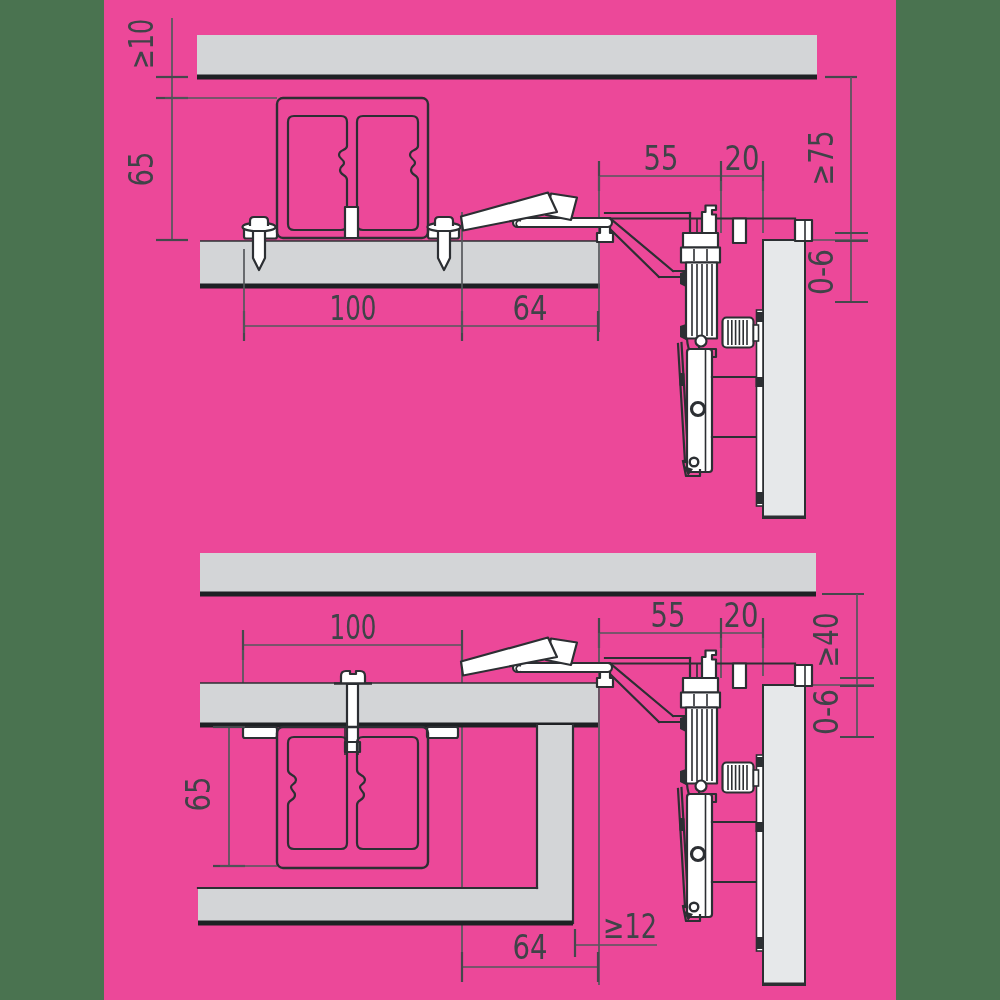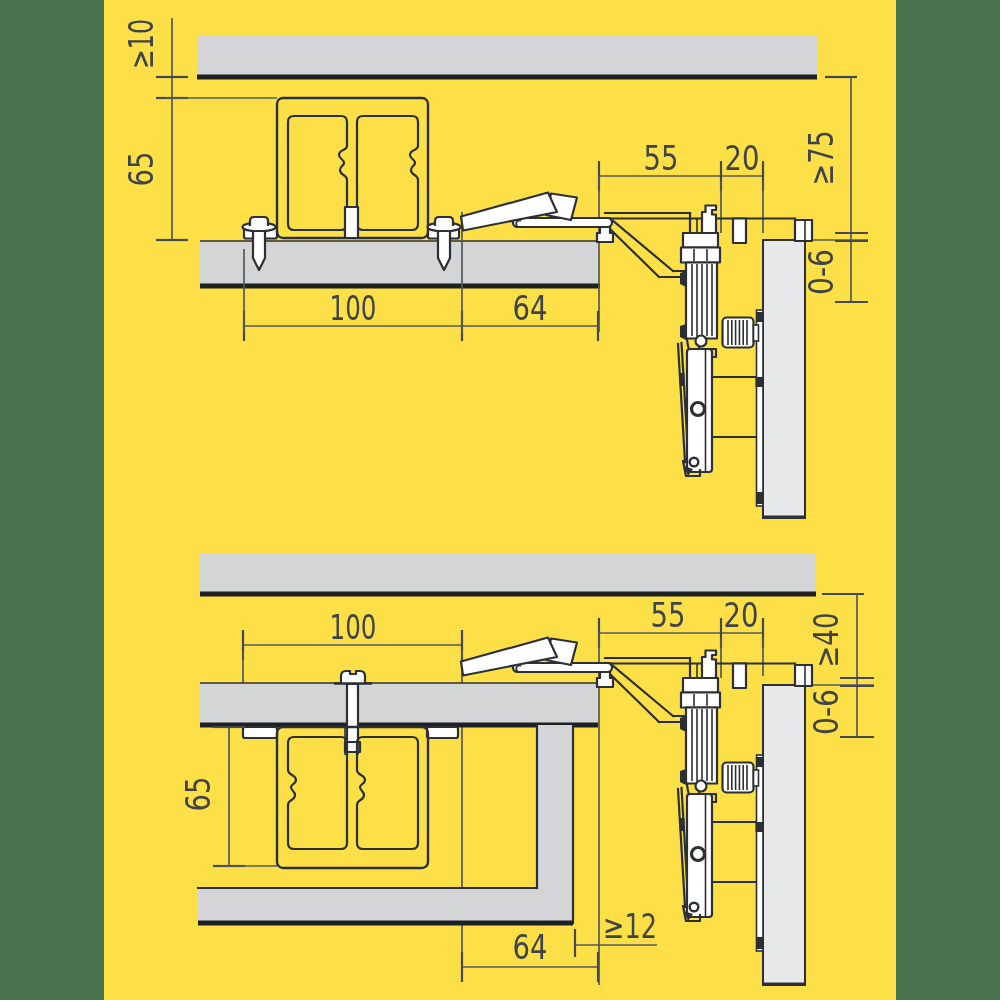--- a/index.html
+++ b/index.html
@@ -1,16 +1,16 @@
 <!DOCTYPE html>
 <html><head>
 <meta charset="utf-8">
 <style>
   html,body{margin:0;padding:0;background:#fff;width:1000px;height:1000px;overflow:hidden}
-  .stage{position:relative;width:1000px;height:1000px;background:#fde047}
+  .stage{position:relative;width:1000px;height:1000px;background:#ec4899}
   svg{display:block}
   .ln   {stroke:#2c2f33;stroke-width:2.2;fill:none;stroke-linejoin:round;stroke-linecap:square}
   .lnf  {stroke:#2c2f33;stroke-width:2.2;fill:#ffffff;stroke-linejoin:round}
   .lnf14{stroke:#2c2f33;stroke-width:1.6;fill:#ffffff}
   .thin {stroke:#2c2f33;stroke-width:1.6;fill:none}
   .thick{stroke:#1e2124;stroke-width:5;fill:none;stroke-linecap:butt}
   .edge {stroke:#2c2f33;stroke-width:2.4;fill:none}
   .dim  {stroke:#55585c;stroke-width:1.7;fill:none}
   .tick {stroke:#45484c;stroke-width:2.2;fill:none}
   .dark {fill:#2c2f33;stroke:none}

